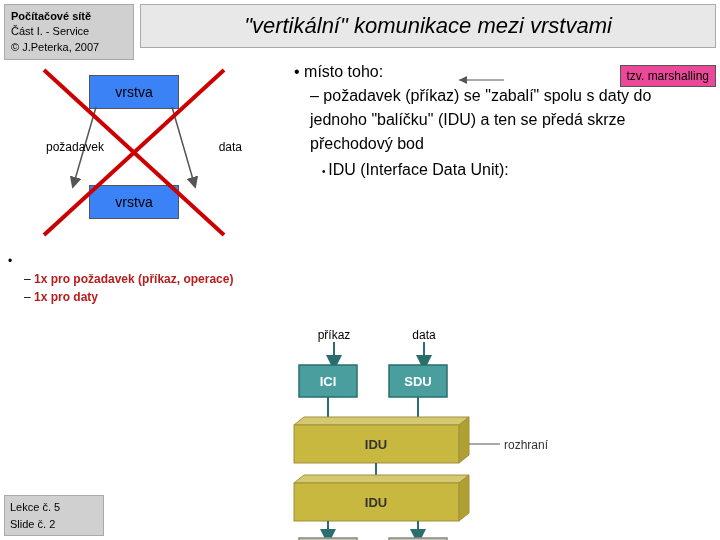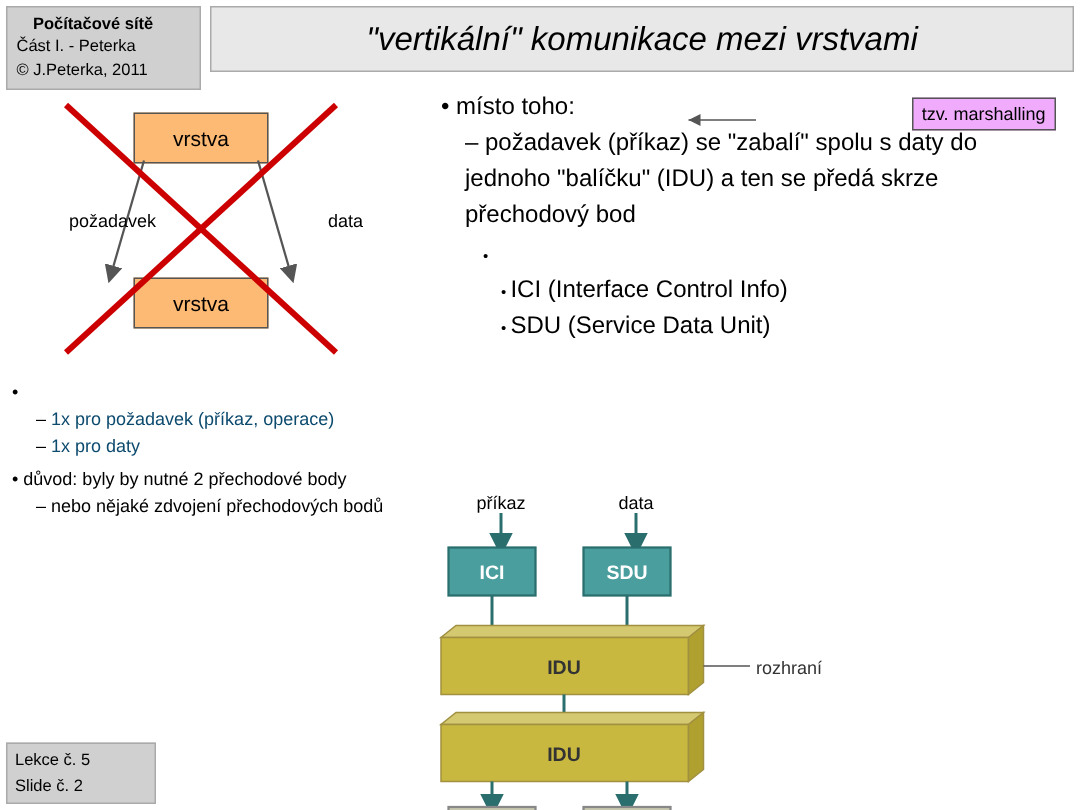--- a/index.html
+++ b/index.html
@@ -64,21 +64,21 @@
 
     
     #right-panel {
       flex: 1;
       position: relative;
       padding-left: 10px;
     }
 
     
     .layer-box {
-      background: #fdba74;
+      background: #3b82f6;
       border: 1px solid #555;
       text-align: center;
       padding: 8px 16px;
       font-size: 14px;
       display: inline-block;
     }
 
     
     #left-diagram {
       position: absolute;
@@ -111,21 +111,21 @@
     #left-bullets > ul > li::before {
       content: "• ";
     }
     #left-bullets .sub-list {
       padding-left: 16px;
       list-style: none;
     }
     #left-bullets .sub-list li::before {
       content: "– ";
     }
-    .highlight-blue { color: #0c4a6e; }
+    .highlight-blue { color: #b91c1c; font-weight: bold; }
 
     
     #right-bullets {
       position: absolute;
       top: 0; left: 10px; right: 4px;
       font-size: 16px;
       line-height: 1.5;
     }
     #right-bullets ul { list-style: none; padding: 0; }
     #right-bullets > ul > li { margin-bottom: 4px; }
@@ -133,42 +133,42 @@
     #right-bullets .sub-list { padding-left: 16px; list-style: none; }
     #right-bullets .sub-list li::before { content: "– "; }
     #right-bullets .sub-sub-list { padding-left: 16px; list-style: none; }
     #right-bullets .sub-sub-list li::before { content: "– "; }
     #right-bullets .bullet-dot { list-style: none; padding-left: 8px; }
     #right-bullets .bullet-dot li::before { content: "• "; font-size: 10px; }
 
     
     #marshalling-box {
       position: absolute;
-      top: 5px; right: 12px;
+      top: 5px; right: 0;
       border: 1px solid #555;
       padding: 3px 6px;
       font-size: 12px;
-      background: #f0abfc;
+      background: #ec4899;
     }
 
     
     #idu-diagram {
       position: absolute;
       top: 265px; left: 0; right: 0;
       height: 230px;
     }
 
   </style>
 </head>
 <body>
 
 <div id="header-box">
-  <div style="font-weight:bold;margin-left:11px;">Počítačové sítě</div>
-  <div>Část I. - Peterka</div>
-  <div>© J.Peterka, 2011</div>
+  <div style="font-weight:bold;">Počítačové sítě</div>
+  <div>Část I. - Service</div>
+  <div>© J.Peterka, 2007</div>
 </div>
 
 <div id="title-area">"vertikální" komunikace mezi vrstvami</div>
 
 <div id="footer-box">
   <div>Lekce č. 5</div>
   <div>Slide č. 2</div>
 </div>
 
 <div id="content">
@@ -205,25 +205,20 @@
     </div>
 
     <div id="left-bullets">
       <ul>
         <li>
           <ul class="sub-list">
             <li><span><span class="highlight-blue">1x pro požadavek (příkaz, operace)</span></span></li>
             <li><span><span class="highlight-blue">1x pro daty</span></span></li>
           </ul>
         </li>
-        <li><span>důvod: byly by nutné 2 přechodové body</span>
-          <ul class="sub-list">
-            <li><span>nebo nějaké zdvojení přechodových bodů</span></li>
-          </ul>
-        </li>
       </ul>
     </div>
 
   </div>
 
   <div id="right-panel">
 
     <div id="marshalling-box">
       <span>tzv. marshalling</span>
     </div>
@@ -232,25 +227,21 @@
       <line x1="175" y1="20" x2="220" y2="20" stroke="#555" stroke-width="1"></line>
       <polygon points="175,20 183,16 183,24" fill="#555"></polygon>
     </svg>
 
     <div id="right-bullets">
       <ul>
         <li><span>místo toho:</span>
           <ul class="sub-list">
             <li><span>požadavek (příkaz) se "zabalí" spolu s daty do jednoho "balíčku" (IDU) a ten se předá skrze přechodový bod</span>
               <ul class="bullet-dot" style="padding-left:12px; list-style:none; margin-top:2px;">
-                <li>
-                  <ul class="sub-sub-list" style="padding-left:12px; list-style:none;">
-                    <li><span>ICI (Interface Control Info)</span></li>
-                    <li><span>SDU (Service Data Unit)</span></li>
-                  </ul>
+                <li><span>IDU (Interface Data Unit):</span>
                 </li>
               </ul>
             </li>
           </ul>
         </li>
       </ul>
     </div>
 
     <div id="idu-diagram">
 

